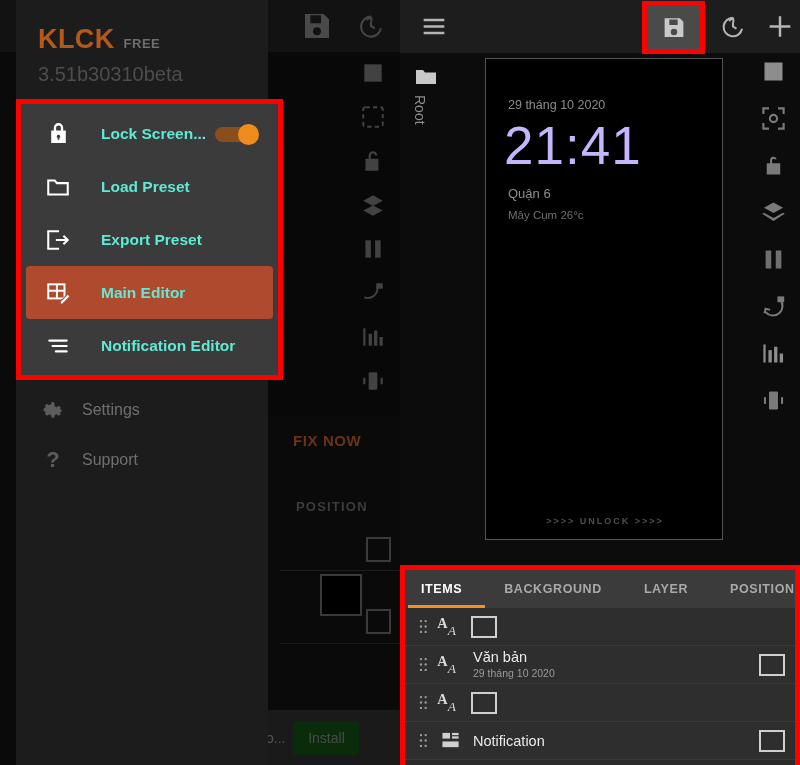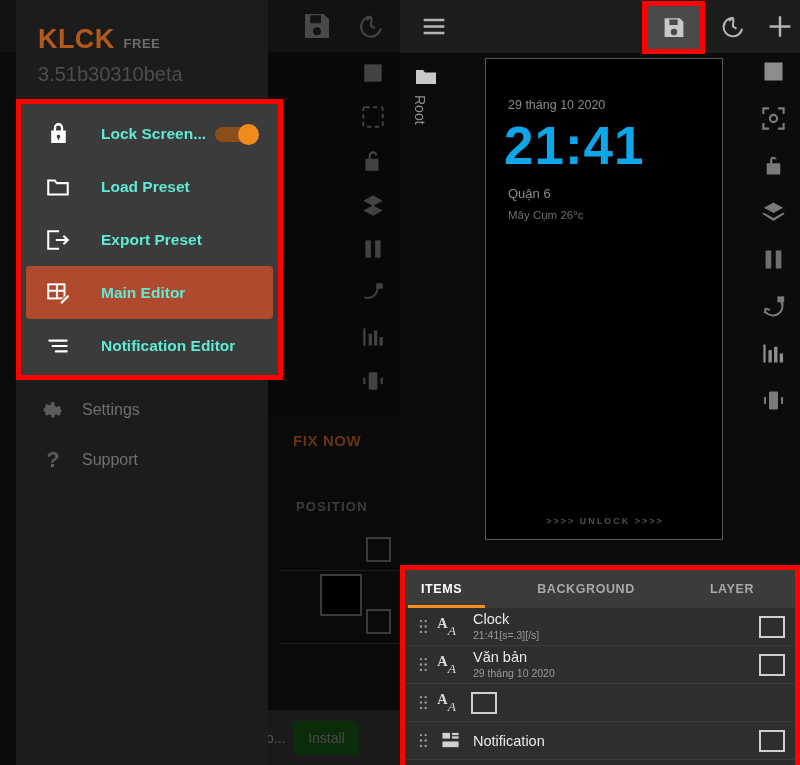--- a/index.html
+++ b/index.html
@@ -93,38 +93,38 @@
   .tb-plus { left: 364px; }
 
   .ed-left { position: absolute; left: 0; top: 53px; width: 62px; height: 512px; }
   .root-fold { position: absolute; left: 12px; top: 12px; width: 28px; height: 24px; }
   .root-lbl { position: absolute; left: 12px; top: 42px; font-size: 14px; color: #8c8c8c;
               writing-mode: vertical-rl; }
 
   .preview { position: absolute; left: 85px; top: 58px; width: 238px; height: 482px;
              background: #000; border: 1px solid #555; }
   .pv-date { position: absolute; left: 22px; top: 39px; font-size: 12.5px; color: #8d8d8d; }
-  .pv-time { position: absolute; left: 18px; top: 56px; font-size: 53px; color: #0ea5e9;
-             font-weight: 700; letter-spacing: 1px; }
+  .pv-time { position: absolute; left: 18px; top: 56px; font-size: 53px; color: #c4b5fd;
+             font-weight: 400; letter-spacing: 1px; }
   .pv-loc { position: absolute; left: 22px; top: 127px; font-size: 13px; color: #8d8d8d; }
   .pv-wx { position: absolute; left: 22px; top: 150px; font-size: 11.5px; color: #6f6f6f; }
   .pv-unlock { position: absolute; left: 0; top: 457px; width: 238px; text-align: center;
                font-size: 9px; color: #4f4f4f; letter-spacing: 2px; font-weight: bold; }
 
   .ed-rail { position: absolute; right: 2px; top: 58px; width: 50px;
              display: flex; flex-direction: column; align-items: center; gap: 20px; }
   .rail-ic { width: 27px; height: 27px; cursor: pointer; }
 
   
   .items-outline { position: absolute; left: 400px; top: 565px; width: 400px; height: 200px;
                    border: 5px solid #ff0000; border-bottom: none; }
   .items-panel { position: absolute; left: 405px; top: 570px; width: 390px; height: 195px;
                  background: #2b2b2b; overflow: hidden; }
   .tabs { display: flex; height: 38px; align-items: center; background: #3b3b3b;
-          position: relative; gap: 33px; }
+          position: relative; }
   .tab { flex: 0 0 auto; font-size: 12.5px; font-weight: bold; color: #a9a9a9;
          letter-spacing: .6px; padding: 0 8px; cursor: pointer; }
   .tab.active { color: #ffffff; }
   .tab-underline { position: absolute; left: 3px; bottom: 0; width: 77px; height: 3px;
                    background: #f5901e; }
   .row { display: flex; align-items: center; height: 38px; padding: 0 10px;
          border-bottom: 1px solid #3a3a3a; background: #2e2e2e; }
   .drag { flex: 0 0 16px; display: flex; align-items: center; justify-content: center; }
   .row-ic { flex: 0 0 40px; display: flex; align-items: center; justify-content: center; }
   .row-txt { flex: 1 1 auto; margin-left: 2px; overflow: hidden; }
@@ -391,24 +391,20 @@
               <circle cx="7.4" cy="15" r="1.3"></circle>
             </g>
           </svg>
         </span>
       <span class="row-ic">
           <svg viewBox="0 0 30 24" width="29" height="23">
             <text x="0" y="14" font-family="Liberation Serif, serif" font-size="15" font-weight="bold" fill="#d8d8d8">A</text>
             <text x="11" y="21" font-family="Liberation Serif, serif" font-size="14" font-style="italic" fill="#d8d8d8">A</text>
           </svg>
         </span>
-      <span class="row-txt">
-        <span class="row-title">Clock</span>
-        <span class="row-sub" style="display:block">21:41[s=.3][/s]</span>
-      </span>
       <span class="row-cb"></span>
     </div>
 
     <div class="row">
       <span class="drag">
           <svg viewBox="0 0 10 18" width="9" height="17">
             <g fill="#9a9a9a">
               <circle cx="2.2" cy="3" r="1.3"></circle>
               <circle cx="7.4" cy="3" r="1.3"></circle>
               <circle cx="2.2" cy="9" r="1.3"></circle>

